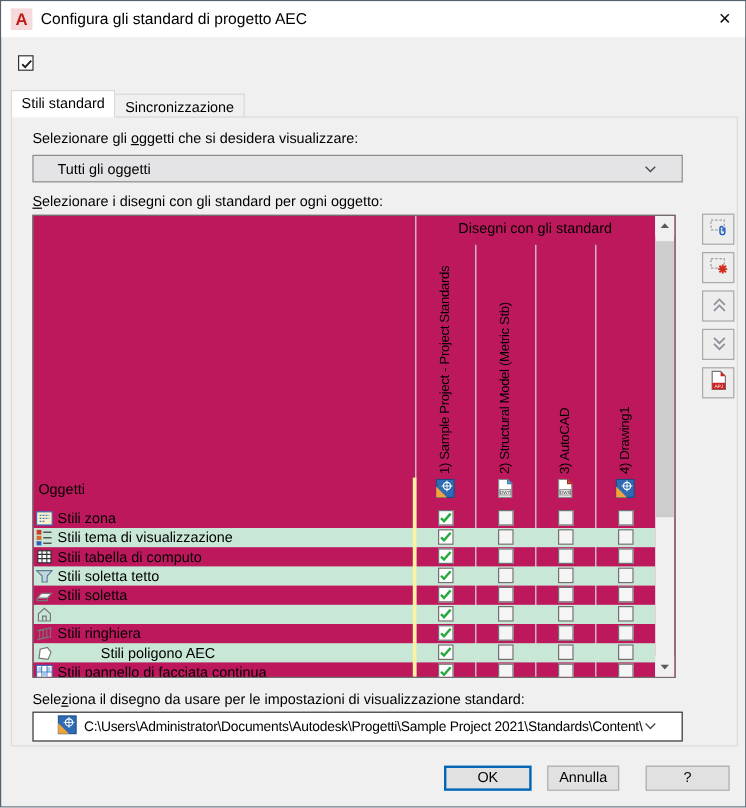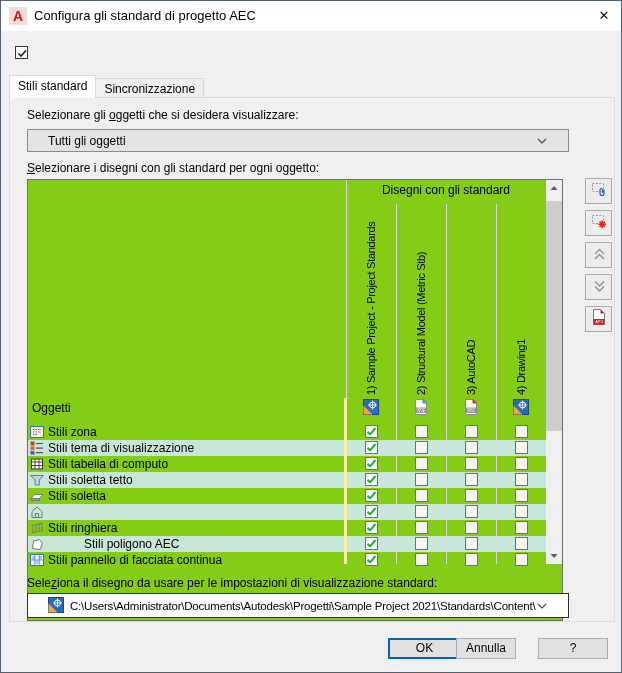--- a/index.html
+++ b/index.html
@@ -22,21 +22,21 @@
   .tab.active{height:23px;margin-top:0;background:#fff;border-bottom:none;position:relative;z-index:4;}
   .frame{position:absolute;left:8px;top:96px;width:606px;height:525px;border:1px solid #dcdcdc;background:#f0f0f0;}
   
   .combo{position:absolute;display:flex;align-items:center;font-size:12px;padding:0 20px;overflow:hidden;}
   .combo1{left:26px;top:128px;width:542px;height:23px;background:#e4e4e6;border:1px solid #8c8c8c;}
   .combo2{left:26px;top:592px;width:542px;height:25px;background:#fff;border:1px solid #2f2f2f;font-size:11.5px;letter-spacing:-0.2px;}
   .combo .chev{margin-left:auto;flex:none;}
   .combo .fico{flex:none;margin-right:6px;}
   .combo .ctext{white-space:nowrap;overflow:hidden;}
   
-  .list{position:absolute;left:26px;top:178px;width:536px;height:442px;border:1px solid #6e6e6e;background:#84cc16;overflow:hidden;}
+  .list{position:absolute;left:26px;top:178px;width:536px;height:386px;border:1px solid #6e6e6e;background:#be185d;overflow:hidden;}
   .list-inner{position:absolute;left:0;top:0;width:534px;height:384px;}
   .grouphdr{position:absolute;left:318px;top:3px;width:200px;text-align:center;font-size:12px;color:#000;}
   .sep{position:absolute;width:1px;background:#d9d9d9;}
   .collab{position:absolute;top:26px;height:189px;width:18px;writing-mode:vertical-rl;transform:rotate(180deg);
     font-size:11px;letter-spacing:-0.3px;white-space:nowrap;line-height:18px;color:#000;}
   .colicon{position:absolute;top:219px;width:16px;height:16px;}
   .objhdr{position:absolute;left:4px;top:221px;font-size:12px;}
   .yline{position:absolute;left:316px;top:218px;width:3px;height:166px;background:#fbf3a0;}
   .row-band{position:absolute;left:0;width:518px;height:16px;}
   .row-band.alt{background:#c9e7d7;}
@@ -48,21 +48,21 @@
   
   .sb{position:absolute;left:518px;top:0;width:16px;height:384px;background:#f0f0f0;}
   .sb-btn{position:absolute;left:0;width:16px;height:17px;background:#f0f0f0;text-align:center;}
   .sb-thumb{position:absolute;left:0;top:21px;width:16px;height:230px;background:#cdcdcd;}
   
   .toolbtn{position:absolute;left:584px;width:27px;height:26px;background:#ededed;border:1px solid #a9a9a9;
     display:flex;align-items:center;justify-content:center;}
   
   .btn{position:absolute;top:637px;height:21px;background:#e1e1e1;border:1px solid #adadad;
     font-size:12px;text-align:center;line-height:19px;}
-  .btn.focus{border:2px solid #0067b8;line-height:17px;margin-left:18px;}
+  .btn.focus{border:2px solid #0067b8;line-height:17px;}
 </style>
 </head>
 <body>
 
 <div class="dlg">
 
   <div class="titlebar">
     <div class="appicon">A</div>
     <div class="title">Configura gli standard di progetto AEC</div>
     <div class="closebtn">

